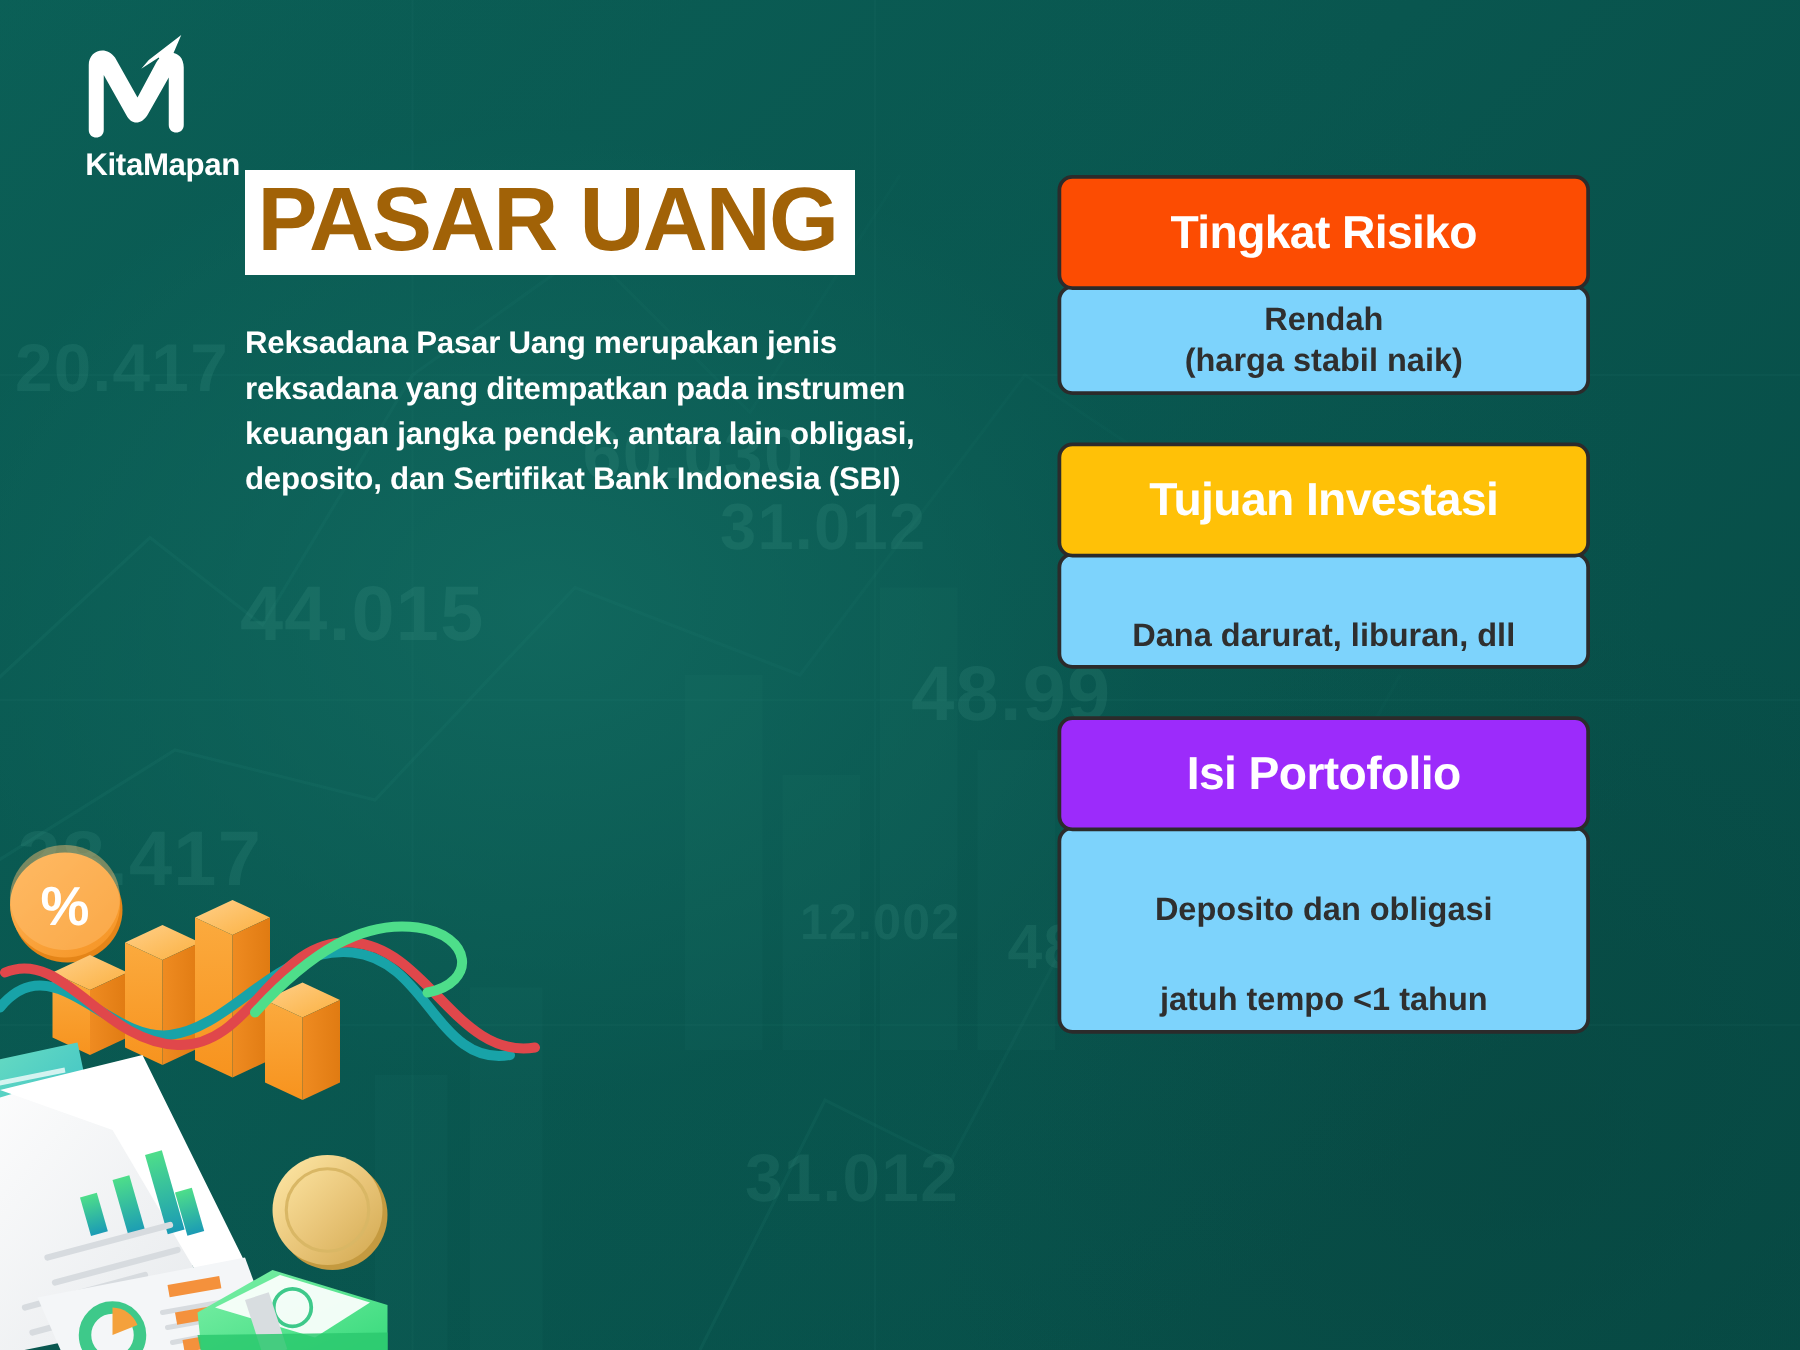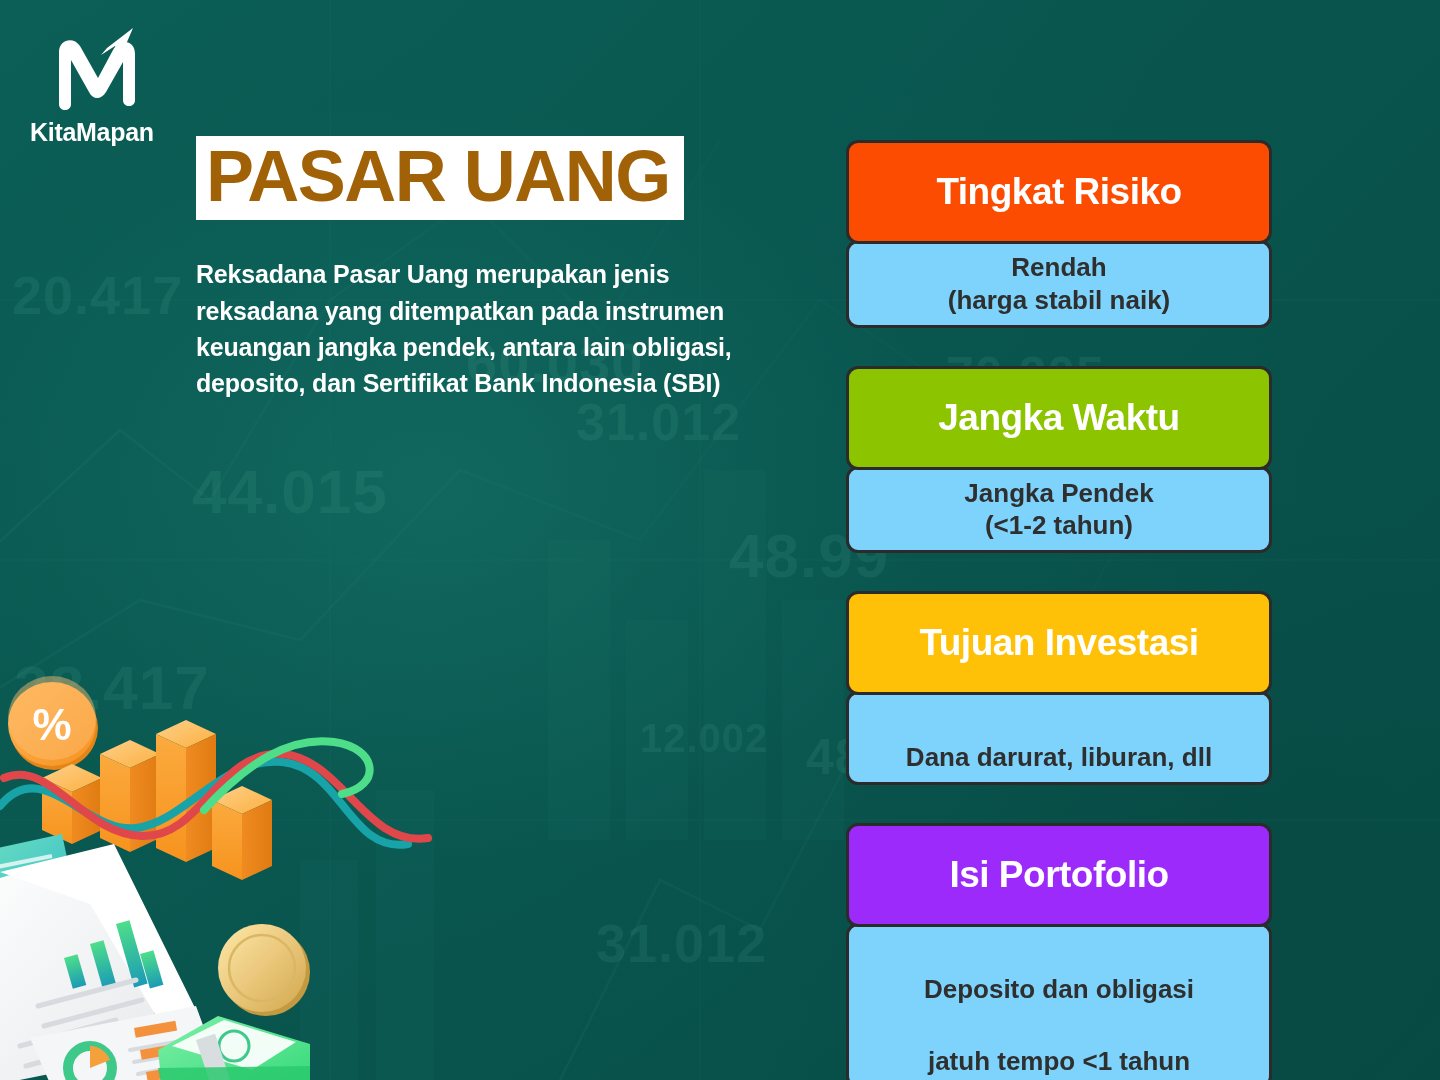--- a/index.html
+++ b/index.html
@@ -46,24 +46,24 @@
   .bg-chart-lines {
     position: absolute;
     inset: 0;
     pointer-events: none;
     opacity: 0.55;
   }
 
   
   .logo-wrap {
     position: absolute;
-    left: 30px;
+    left: 42px;
     top: 26px;
     width: 150px;
-    text-align: left;
+    text-align: right;
   }
   .logo-mark { width: 108px; height: 86px; display: block; margin: 0 auto; }
   .logo-text {
     margin-top: 6px;
     font-size: 25px;
     font-weight: 700;
     color: #ffffff;
     letter-spacing: -0.3px;
   }
 
@@ -110,21 +110,21 @@
     top: 140px;
     width: 426px;
     display: flex;
     flex-direction: column;
     gap: 38px;
   }
   .card { display: block; }
   .card-header {
     border: 3px solid #2b2b2b;
     border-radius: 12px;
-    height: 104px;
+    height: 92px;
     display: flex;
     align-items: center;
     justify-content: center;
     color: #ffffff;
     font-size: 37px;
     font-weight: 800;
     letter-spacing: -0.5px;
     position: relative;
     z-index: 2;
   }
@@ -222,27 +222,20 @@
     </div>
     <p class="body-text">Reksadana Pasar Uang merupakan jenis reksadana yang ditempatkan pada instrumen keuangan jangka pendek, antara lain obligasi, deposito, dan Sertifikat Bank Indonesia (SBI)</p>
   </div>
 
   <div class="cards" id="cards-container">
       <div class="card">
         <div class="card-header" style="background: rgb(252, 76, 2); border-color: rgb(43, 43, 43);">Tingkat Risiko</div>
         <div class="card-body" style="border-color: rgb(43, 43, 43);">
           <div class="line">Rendah</div>
           <div class="line">(harga stabil naik)</div>
-        </div>
-      </div>
-      <div class="card">
-        <div class="card-header" style="background: rgb(140, 196, 0); border-color: rgb(43, 43, 43);">Jangka Waktu</div>
-        <div class="card-body" style="border-color: rgb(43, 43, 43);">
-          <div class="line">Jangka Pendek</div>
-          <div class="line">(&lt;1-2 tahun)</div>
         </div>
       </div>
       <div class="card">
         <div class="card-header" style="background: rgb(255, 193, 7); border-color: rgb(43, 43, 43);">Tujuan Investasi</div>
         <div class="card-body bold-body" style="border-color: rgb(43, 43, 43);">
           <div class="line">Dana darurat, liburan, dll</div>
         </div>
       </div>
       <div class="card">
         <div class="card-header" style="background: rgb(156, 43, 251); border-color: rgb(43, 43, 43);">Isi Portofolio</div>

